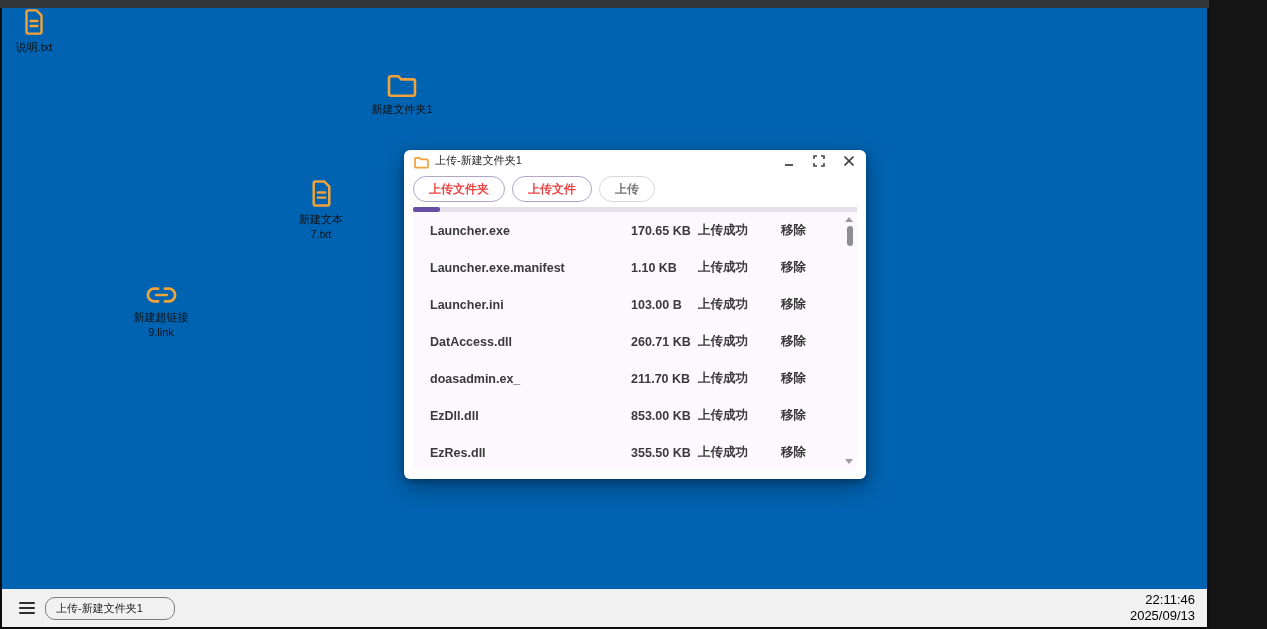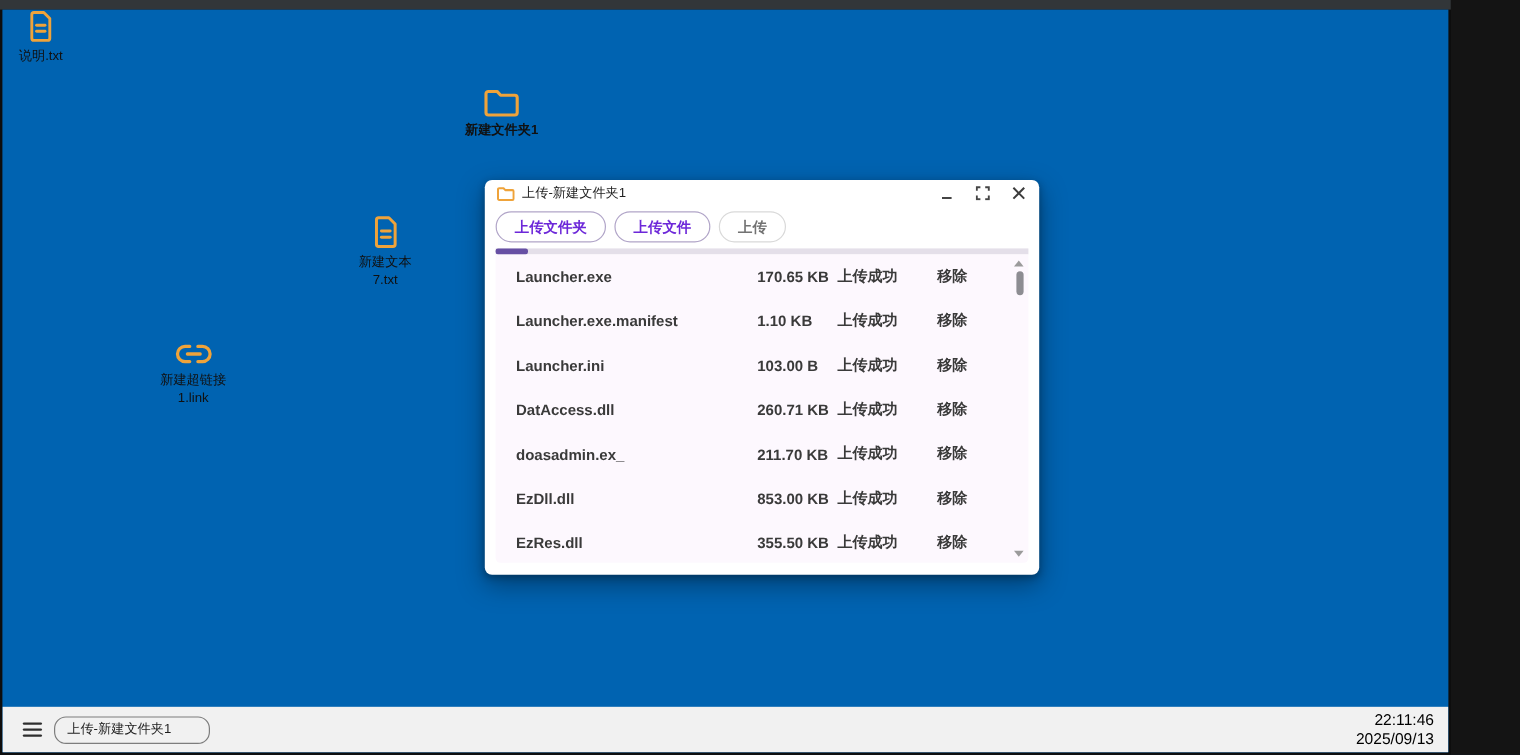--- a/index.html
+++ b/index.html
@@ -7,37 +7,37 @@
     font-family:"Liberation Sans","DejaVu Sans",sans-serif; }
   .stage { position:relative; width:1209px; height:629px; background:#0d0d0d; }
   .top-strip { position:absolute; left:0; top:0; width:100%; height:8px; background:#323639; }
   .desktop { position:absolute; left:2px; top:8px; right:2px; bottom:2px; background:#0063b1; overflow:hidden; }
 
   
   .dicon { position:absolute; width:80px; display:flex; flex-direction:column; align-items:center; cursor:default; }
   .dicon .glyph { display:flex; align-items:center; justify-content:center; }
   .dicon .lbl { margin-top:4px; font-size:11px; line-height:15px; color:#101010; text-align:center; white-space:nowrap; }
   #icon-shuoming { left:-8px; top:1px; }
-  #icon-folder1  { left:376px; top:65px;font-weight:bold; }
+  #icon-folder1  { left:360px; top:65px; }
   #icon-text1    { left:279px; top:172px; }
   #icon-link1    { left:119px; top:276px; }
   svg.orange { stroke:#efa33a; fill:none; stroke-linecap:round; stroke-linejoin:round; }
 
   
   .window { position:absolute; left:402px; top:142px; width:462px; height:329px; background:#ffffff;
     border-radius:6px; box-shadow:0 8px 22px rgba(0,0,0,.35), 0 2px 6px rgba(0,0,0,.25); }
   .titlebar { height:21px; display:flex; align-items:center; padding:0 8px; border-radius:6px 6px 0 0; }
   .titlebar .t-icon { width:15px; height:12px; margin-left:2px; }
   .titlebar .t-text { font-size:11px; color:#222; margin-left:6px; flex:1; }
   .winctl { display:flex; align-items:center; gap:16px; margin-right:2px; }
   .winctl .ctl { width:14px; height:14px; display:flex; align-items:center; justify-content:center; cursor:pointer; }
 
   .toolbar { height:36px; display:flex; align-items:center; gap:7px; padding:0 9px; }
   .pill { height:26px; padding:0 15px; border-radius:13px; background:#fff; font-size:12px; font-weight:700;
-    color:#6d28d9; border:1px solid #b1a5c8; cursor:pointer; }
+    color:#ef4444; border:1px solid #b1a5c8; cursor:pointer; }
   .pill.disabled { color:#737373; border-color:#d9d9d9; cursor:default; }
 
   .progress-track { margin:0 9px; height:5px; background:#e4dfe9; position:relative; }
   .progress-fill { position:absolute; left:0; top:0; height:100%; background:#6750a4; border-radius:2px; }
 
   .list-wrap { margin:0 9px; height:257px; background:#fdf8fe; position:relative; overflow:hidden;
     border-radius:0 0 4px 4px; }
   .file-row { display:grid; grid-template-columns:201px 67px 83px auto; align-items:center;
     height:37px; padding-left:17px; font-size:12.5px; color:#3a3a3a;font-weight:bold; }
   .file-row .action { cursor:pointer; }
@@ -102,21 +102,21 @@
 
     <div class="dicon" id="icon-link1">
       <span class="glyph">
         <svg class="orange" width="33" height="22" viewBox="0 0 34 22" stroke-width="2.8">
           <path d="M13.5 4.5 H9.5 a6.5 6.5 0 0 0 0 13 h4"></path>
           <path d="M20.5 4.5 h4 a6.5 6.5 0 0 1 0 13 h-4"></path>
           <line x1="11.5" y1="11" x2="22.5" y2="11"></line>
         </svg>
       </span>
       <span class="lbl">新建超链接</span>
-      <span class="lbl" style="margin-top:0;">1.link</span>
+      <span class="lbl" style="margin-top:0;">9.link</span>
     </div>
 
     <div class="window">
       <div class="titlebar">
         <span class="t-icon">
           <svg class="orange" width="15" height="13" viewBox="0 0 30 25" stroke-width="3.4">
             <path d="M2 5.2 a2 2 0 0 1 2 -2 h7.2 l3 3.2 h11.8 a2 2 0 0 1 2 2 v12.4 a2 2 0 0 1 -2 2 h-22 a2 2 0 0 1 -2 -2 z"></path>
           </svg>
         </span>
         <span class="t-text">上传-新建文件夹1</span>

